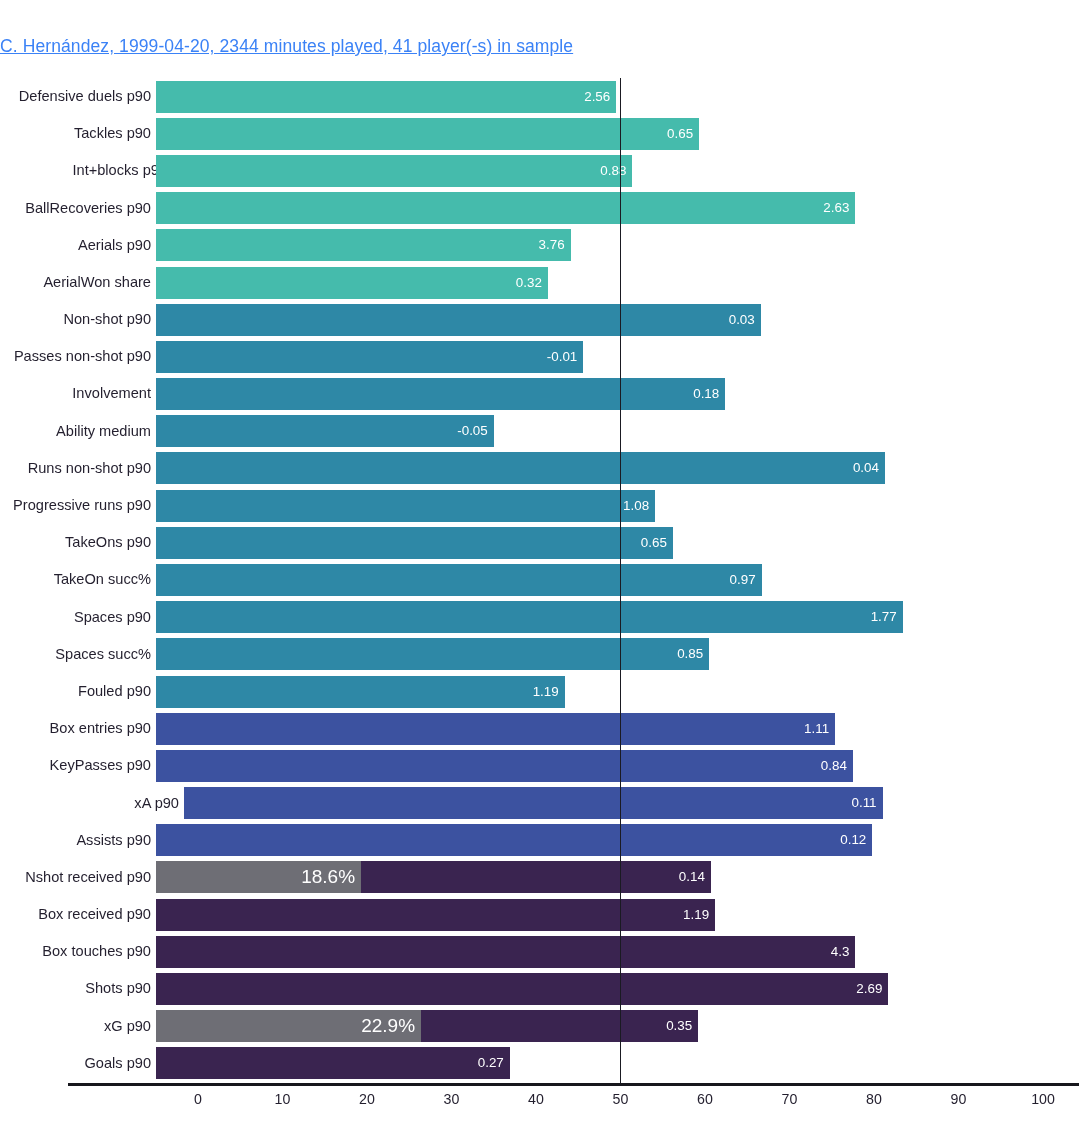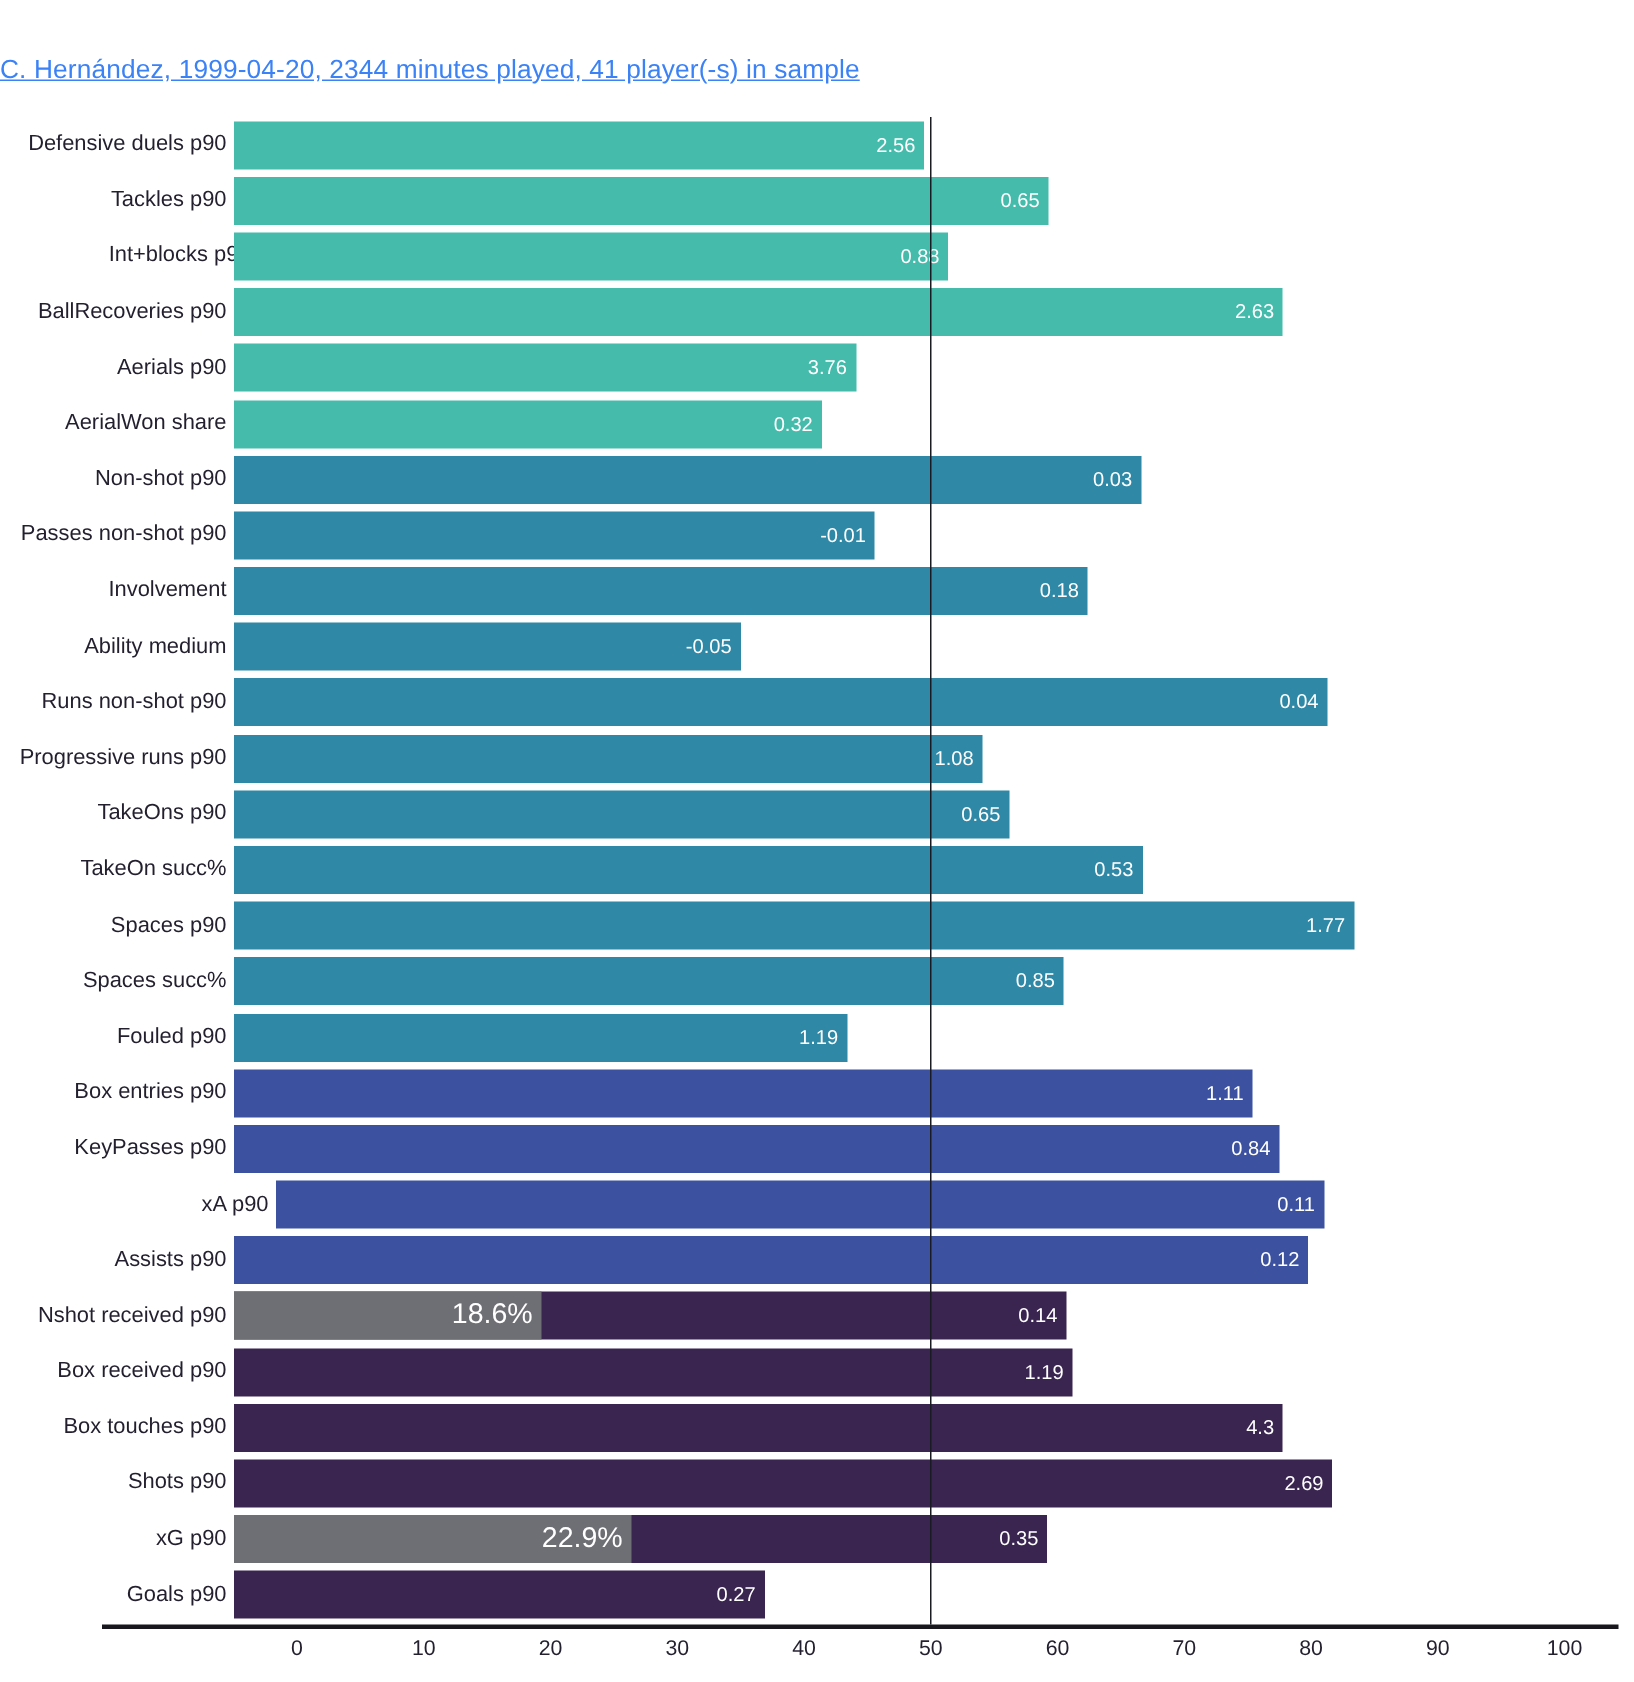--- a/index.html
+++ b/index.html
@@ -179,21 +179,21 @@
         <div class="bar-value" style="left: 649.145px; transform: translateX(-100%);">1.08</div>
       </div>
       <div class="row" style="top: 446.222px; height: 37.1852px;">
         <div class="row-label" style="height: 37.1852px; line-height: 37.1852px;">TakeOns p90</div>
         <div class="bar" style="left: 155.75px; width: 517.14px; background: rgb(46, 136, 166);"></div>
         <div class="bar-value" style="left: 666.89px; transform: translateX(-100%);">0.65</div>
       </div>
       <div class="row" style="top: 483.407px; height: 37.1852px;">
         <div class="row-label" style="height: 37.1852px; line-height: 37.1852px;">TakeOn succ%</div>
         <div class="bar" style="left: 155.75px; width: 605.865px; background: rgb(46, 136, 166);"></div>
-        <div class="bar-value" style="left: 755.615px; transform: translateX(-100%);">0.53</div>
+        <div class="bar-value" style="left: 755.615px; transform: translateX(-100%);">0.97</div>
       </div>
       <div class="row" style="top: 520.593px; height: 37.1852px;">
         <div class="row-label" style="height: 37.1852px; line-height: 37.1852px;">Spaces p90</div>
         <div class="bar" style="left: 155.75px; width: 746.98px; background: rgb(46, 136, 166);"></div>
         <div class="bar-value" style="left: 896.73px; transform: translateX(-100%);">1.77</div>
       </div>
       <div class="row" style="top: 557.778px; height: 37.1852px;">
         <div class="row-label" style="height: 37.1852px; line-height: 37.1852px;">Spaces succ%</div>
         <div class="bar" style="left: 155.75px; width: 553.475px; background: rgb(46, 136, 166);"></div>
         <div class="bar-value" style="left: 703.225px; transform: translateX(-100%);">0.85</div>

